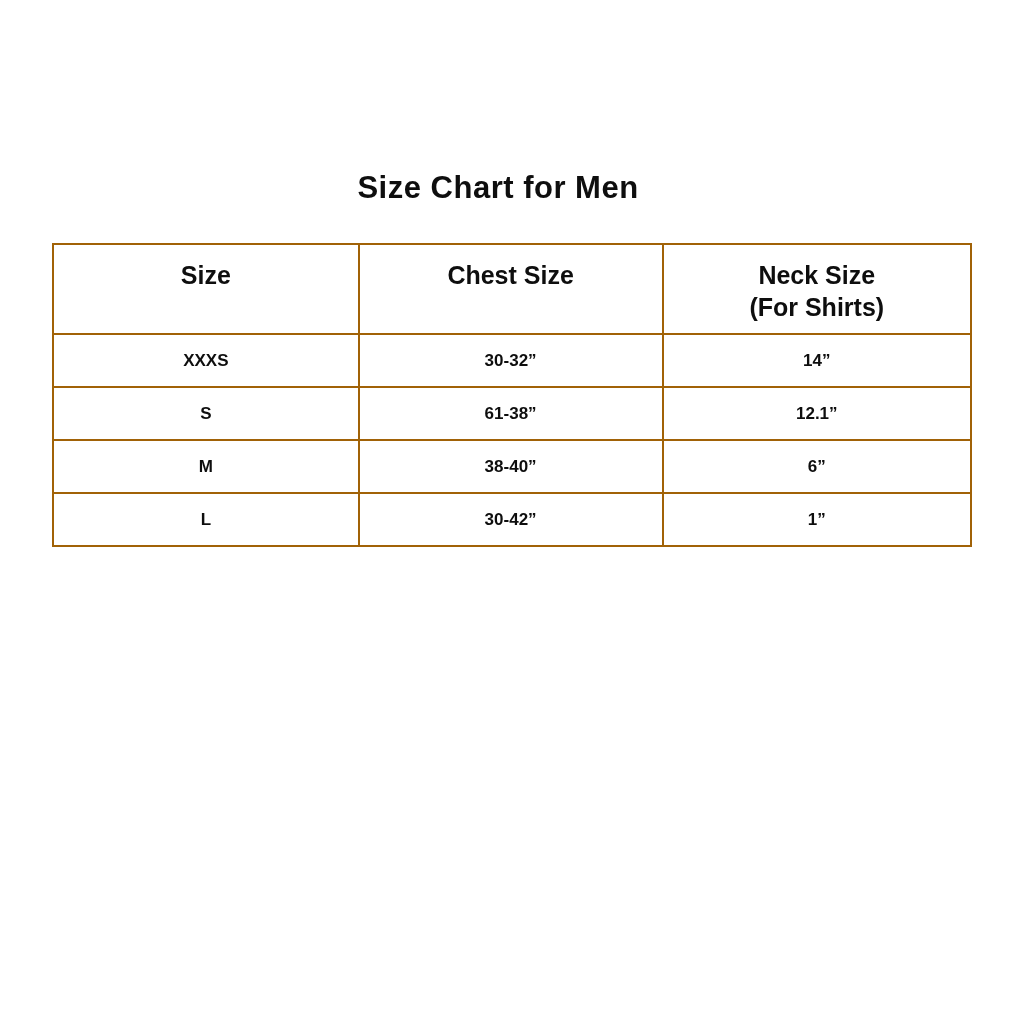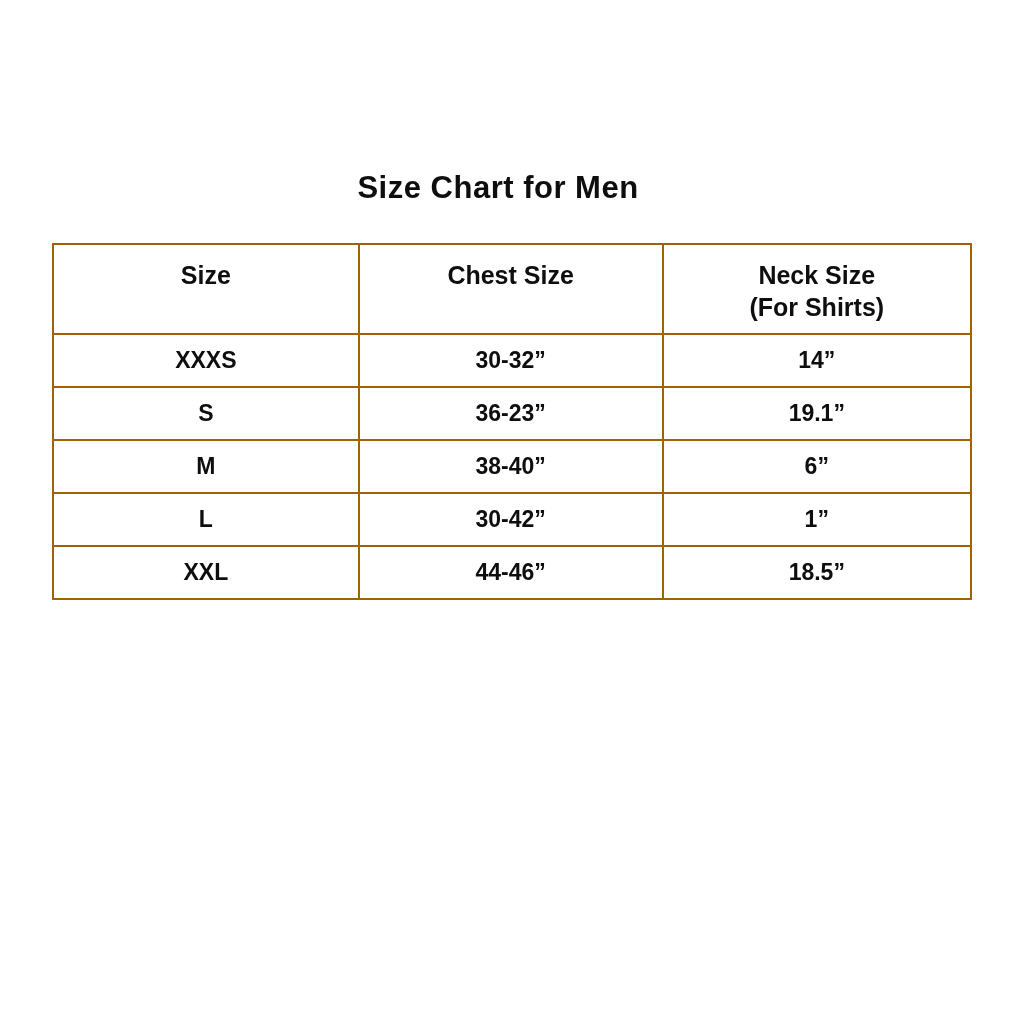--- a/index.html
+++ b/index.html
@@ -49,21 +49,21 @@
   table.size-table thead th {
     height: 90px;
     vertical-align: top;
     padding-top: 14px;
     font-size: 25px;
     line-height: 32px;
   }
   table.size-table tbody td {
     height: 53px;
     vertical-align: middle;
-    font-size: 23px;
+    font-size: 17px;
   }
 </style>
 </head>
 <body>
 
 <div class="page">
 
   <div class="chart-title">Size Chart for Men</div>
 
   <table class="size-table">
@@ -83,34 +83,29 @@
       </tr>
     </thead>
     <tbody>
       <tr>
         <td>XXXS</td>
         <td>30-32”</td>
         <td>14”</td>
       </tr>
       <tr>
         <td>S</td>
-        <td>36-23”</td>
-        <td>19.1”</td>
+        <td>61-38”</td>
+        <td>12.1”</td>
       </tr>
       <tr>
         <td>M</td>
         <td>38-40”</td>
         <td>6”</td>
       </tr>
       <tr>
         <td>L</td>
         <td>30-42”</td>
         <td>1”</td>
       </tr>
-      <tr>
-        <td>XXL</td>
-        <td>44-46”</td>
-        <td>18.5”</td>
-      </tr>
     </tbody>
   </table>
 
 </div>
 
 </body></html>

